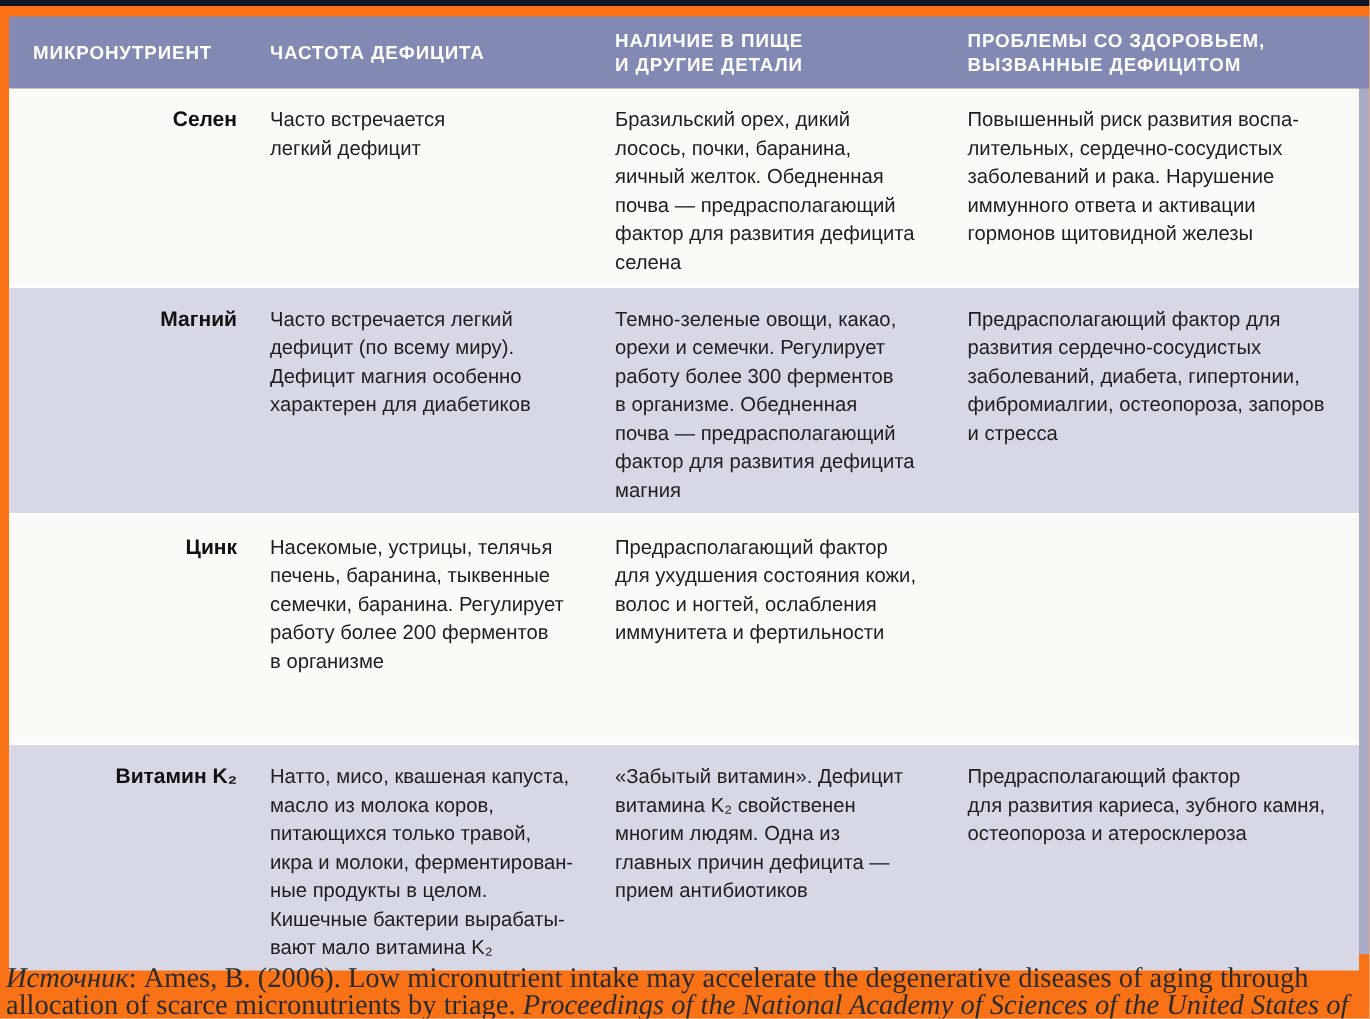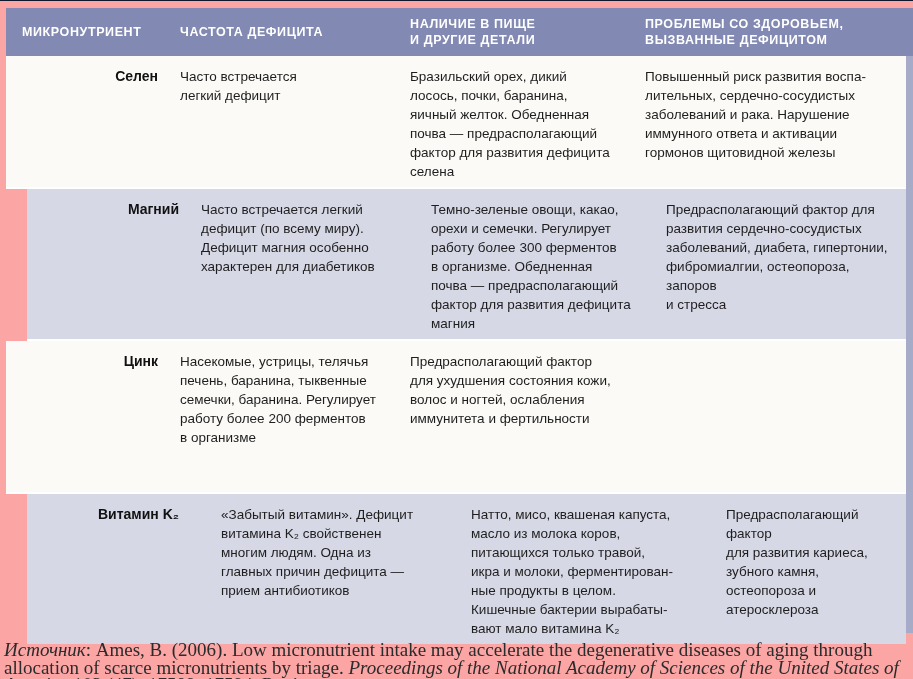--- a/index.html
+++ b/index.html
@@ -1,22 +1,22 @@
 <!DOCTYPE html>
 <html><head>
 <meta charset="utf-8">
 <style>
   html,body { margin:0; padding:0; }
   body {
     width:913px; height:679px; background:#ffffff;
     font-family:"Liberation Sans","DejaVu Sans",sans-serif;
     overflow:hidden;
   }
-  .page { position:relative; width:913px; height:679px; background:#fca5a5;
-          border-top:1px solid #0f172a; box-sizing:border-box; }
+  .page { position:relative; width:913px; height:679px; background:#f97316;
+          border-top:4px solid #0f172a; box-sizing:border-box; }
 
   .table-header {
     position:absolute; left:6px; top:7px; width:907px; height:48px;
     background:#8289b2;
     display:grid; grid-template-columns:160px 230px 235px 1fr;
     box-sizing:border-box;
   }
   .hcell {
     display:flex; align-items:center;
     color:#ffffff; font-weight:bold; font-size:12.5px; line-height:16px;
@@ -24,24 +24,24 @@
   }
   .hcell.first { padding-left:16px; }
   .hcell span { white-space:pre-line; }
 
   .table-body { position:absolute; left:6px; top:55px; width:900px; }
   .row {
     display:grid; grid-template-columns:160px 230px 235px 1fr;
     border-bottom:2px solid #ffffff; box-sizing:border-box;
   }
   .row.light { background:#fbfaf7; }
-  .row.shade { background:#d6d8e6;margin-left:21px; }
+  .row.shade { background:#d6d8e6; }
   .row:last-child { border-bottom:none; }
   .r1 { min-height:130px; } .r2 { min-height:147px; }
-  .r3 { min-height:153px; } .r4 { min-height:139px;gap:20px; }
+  .r3 { min-height:153px; } .r4 { min-height:139px; }
 
   .cell {
     font-size:13.5px; line-height:19px; color:#1e1e1e;
     padding:11px 8px 6px 14px; white-space:pre-line; box-sizing:border-box;
   }
   .cell.name {
     font-weight:bold; font-size:14px; color:#111111; padding-left:16px;
     white-space:normal;
     text-align:right;
   }
@@ -127,32 +127,32 @@
 работу более 200 ферментов
 в организме</div>
       <div class="cell">Предрасполагающий фактор
 для ухудшения состояния кожи,
 волос и ногтей, ослабления
 иммунитета и фертильности</div>
     </div>
 
     <div class="row shade r4">
       <div class="cell name">Витамин K₂</div>
-      <div class="cell">«Забытый витамин». Дефицит
-витамина K₂ свойственен
-многим людям. Одна из
-главных причин дефицита —
-прием антибиотиков</div>
       <div class="cell">Натто, мисо, квашеная капуста,
 масло из молока коров,
 питающихся только травой,
 икра и молоки, ферментирован-
 ные продукты в целом.
 Кишечные бактерии вырабаты-
 вают мало витамина K₂</div>
+      <div class="cell">«Забытый витамин». Дефицит
+витамина K₂ свойственен
+многим людям. Одна из
+главных причин дефицита —
+прием антибиотиков</div>
       <div class="cell">Предрасполагающий фактор
 для развития кариеса, зубного камня,
 остеопороза и атеросклероза</div>
     </div>
 
   </div>
 
   <div class="edge-strip"></div>
 
   <div class="source-note">

